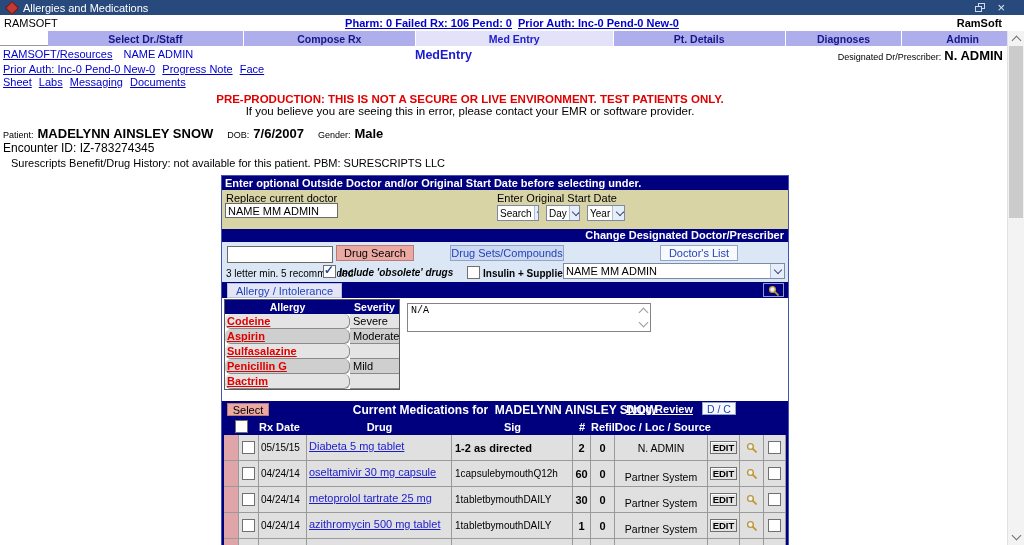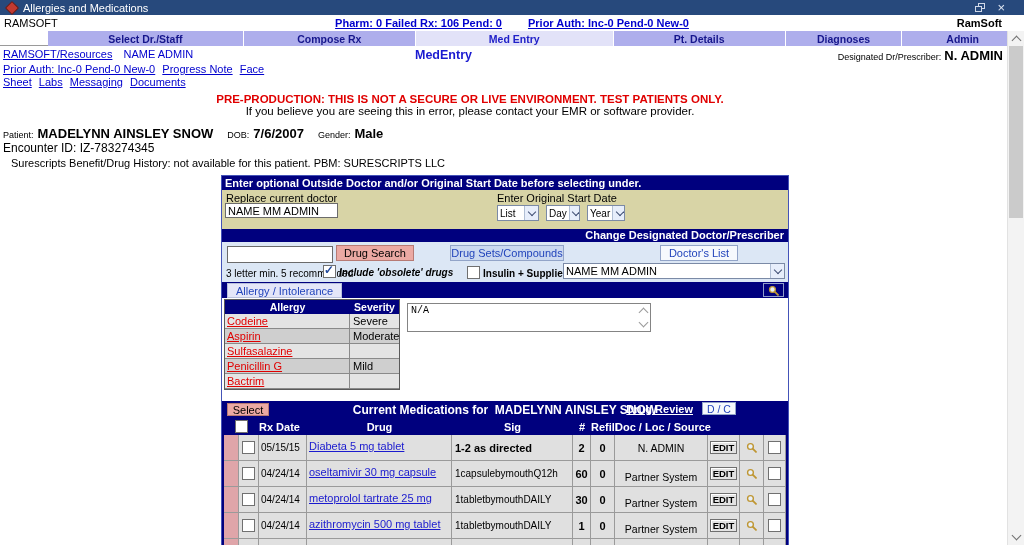--- a/index.html
+++ b/index.html
@@ -16,21 +16,21 @@
   .restore-icon{position:relative;width:10px;height:9px;}
   .restore-icon::before{content:"";position:absolute;right:0;top:0;width:5px;height:4px;border:1px solid #cfd8e8;}
   .restore-icon::after{content:"";position:absolute;left:0;bottom:0;width:5px;height:4px;border:1px solid #cfd8e8;background:#27497c;}
   .close-icon{font-size:13px;line-height:10px;color:#dfe6f2;}
 
   
   .topbar{position:absolute;top:15px;left:0;right:0;height:16px;background:#fff;font-size:11px;}
   .topbar .brand-left{position:absolute;left:4px;top:2px;}
   .topbar .brand-right{position:absolute;right:22px;top:2px;font-weight:bold;}
   .topbar-center{position:absolute;left:0;right:0;top:2px;text-align:center;font-weight:bold;}
-  .topbar-center a{margin:0 13px;text-decoration:underline;}
+  .topbar-center a{margin:0 3px;text-decoration:underline;}
 
   
   .tabbar{position:absolute;top:31px;left:0;right:0;height:15px;background:#fff;
           border-bottom:1px solid #9a9a9a;display:flex;padding-left:48px;box-sizing:border-box;}
   .tab{height:15px;background:#aeaeec;border-right:1px solid #fff;color:#16168c;font-weight:bold;
        font-size:10.5px;display:flex;align-items:center;justify-content:center;box-sizing:border-box;}
   .tab.active{background:#e2e2f8;color:#2020c8;}
 
   
   .subnav{position:absolute;top:48px;left:0;right:0;height:14px;font-size:11px;}
@@ -96,21 +96,21 @@
 
   .bar.allergybar{height:16px;position:relative;}
   .ai-btn{position:absolute;left:5px;top:1px;height:13px;padding:0 8px;background:#e4e6f8;border:1px solid #b8c0dc;color:#2244bb;font-size:11px;font-weight:normal;display:flex;align-items:center;}
   .mag-box{position:absolute;right:4px;top:1px;width:19px;height:12px;border:1px solid #8f9cc9;display:flex;align-items:center;justify-content:center;}
 
   .allergyarea{height:96px;background:#fff;position:relative;}
   .atable{position:absolute;left:2px;top:1px;width:176px;border:1px solid #5a5a5a;box-sizing:border-box;font-size:11px;}
   .ahead{display:grid;grid-template-columns:125px 49px;height:14px;background:#00007e;color:#fff;font-weight:bold;}
   .ahead div{display:flex;align-items:center;justify-content:center;font-size:10.5px;}
   .arow{display:grid;grid-template-columns:125px 49px;height:15px;}
-  .arow .a-name{display:flex;align-items:center;padding-left:2px;color:#e00000;font-weight:normal;border-right:1px solid #8a8a8a;border-bottom:1px solid #8a8a8a;}
+  .arow .a-name{display:flex;align-items:center;padding-left:2px;color:#e00000;font-weight:bold;border-right:1px solid #8a8a8a;border-bottom:1px solid #8a8a8a;border-radius:6px;}
   .arow .a-sev{display:flex;align-items:center;padding-left:3px;border-bottom:1px solid #8a8a8a;}
   .arow.light .a-name,.arow.light .a-sev{background:#e4e4e4;}
   .arow.dark .a-name,.arow.dark .a-sev{background:#cfcfcf;}
   .notes{position:absolute;left:185px;top:5px;width:244px;height:29px;border:1px solid #848484;background:#fff;
          font-family:"Liberation Mono",monospace;font-size:10px;padding:1px 3px;box-sizing:border-box;}
   .notes .nchev{position:absolute;right:3px;width:6px;height:6px;border-right:1.5px solid #9a9a9a;border-bottom:1.5px solid #9a9a9a;}
   .notes .nup{top:5px;transform:rotate(-135deg);}
   .notes .ndown{bottom:5px;transform:rotate(45deg);}
 
   .gap7{height:7px;background:#fff;}
@@ -211,21 +211,21 @@
 <div class="panel">
 
   <div class="bar hdr">Enter optional Outside Doctor and/or Original Start Date before selecting under.</div>
 
   <div class="khaki">
     <span class="lbl1">Replace current doctor</span>
     <input value="NAME MM ADMIN" style="">
     <span class="lbl2">Enter Original Start Date</span>
     <span class="date-selects">
         <span class="sel" style="width: 42px;">
-          <span class="txt">List</span>
+          <span class="txt">Search</span>
           <span class="arr">
             <span class="chev down"></span>
           </span>
         </span>
         <span class="sel" style="width: 34px;">
           <span class="txt">Day</span>
           <span class="arr">
             <span class="chev down"></span>
           </span>
         </span>

